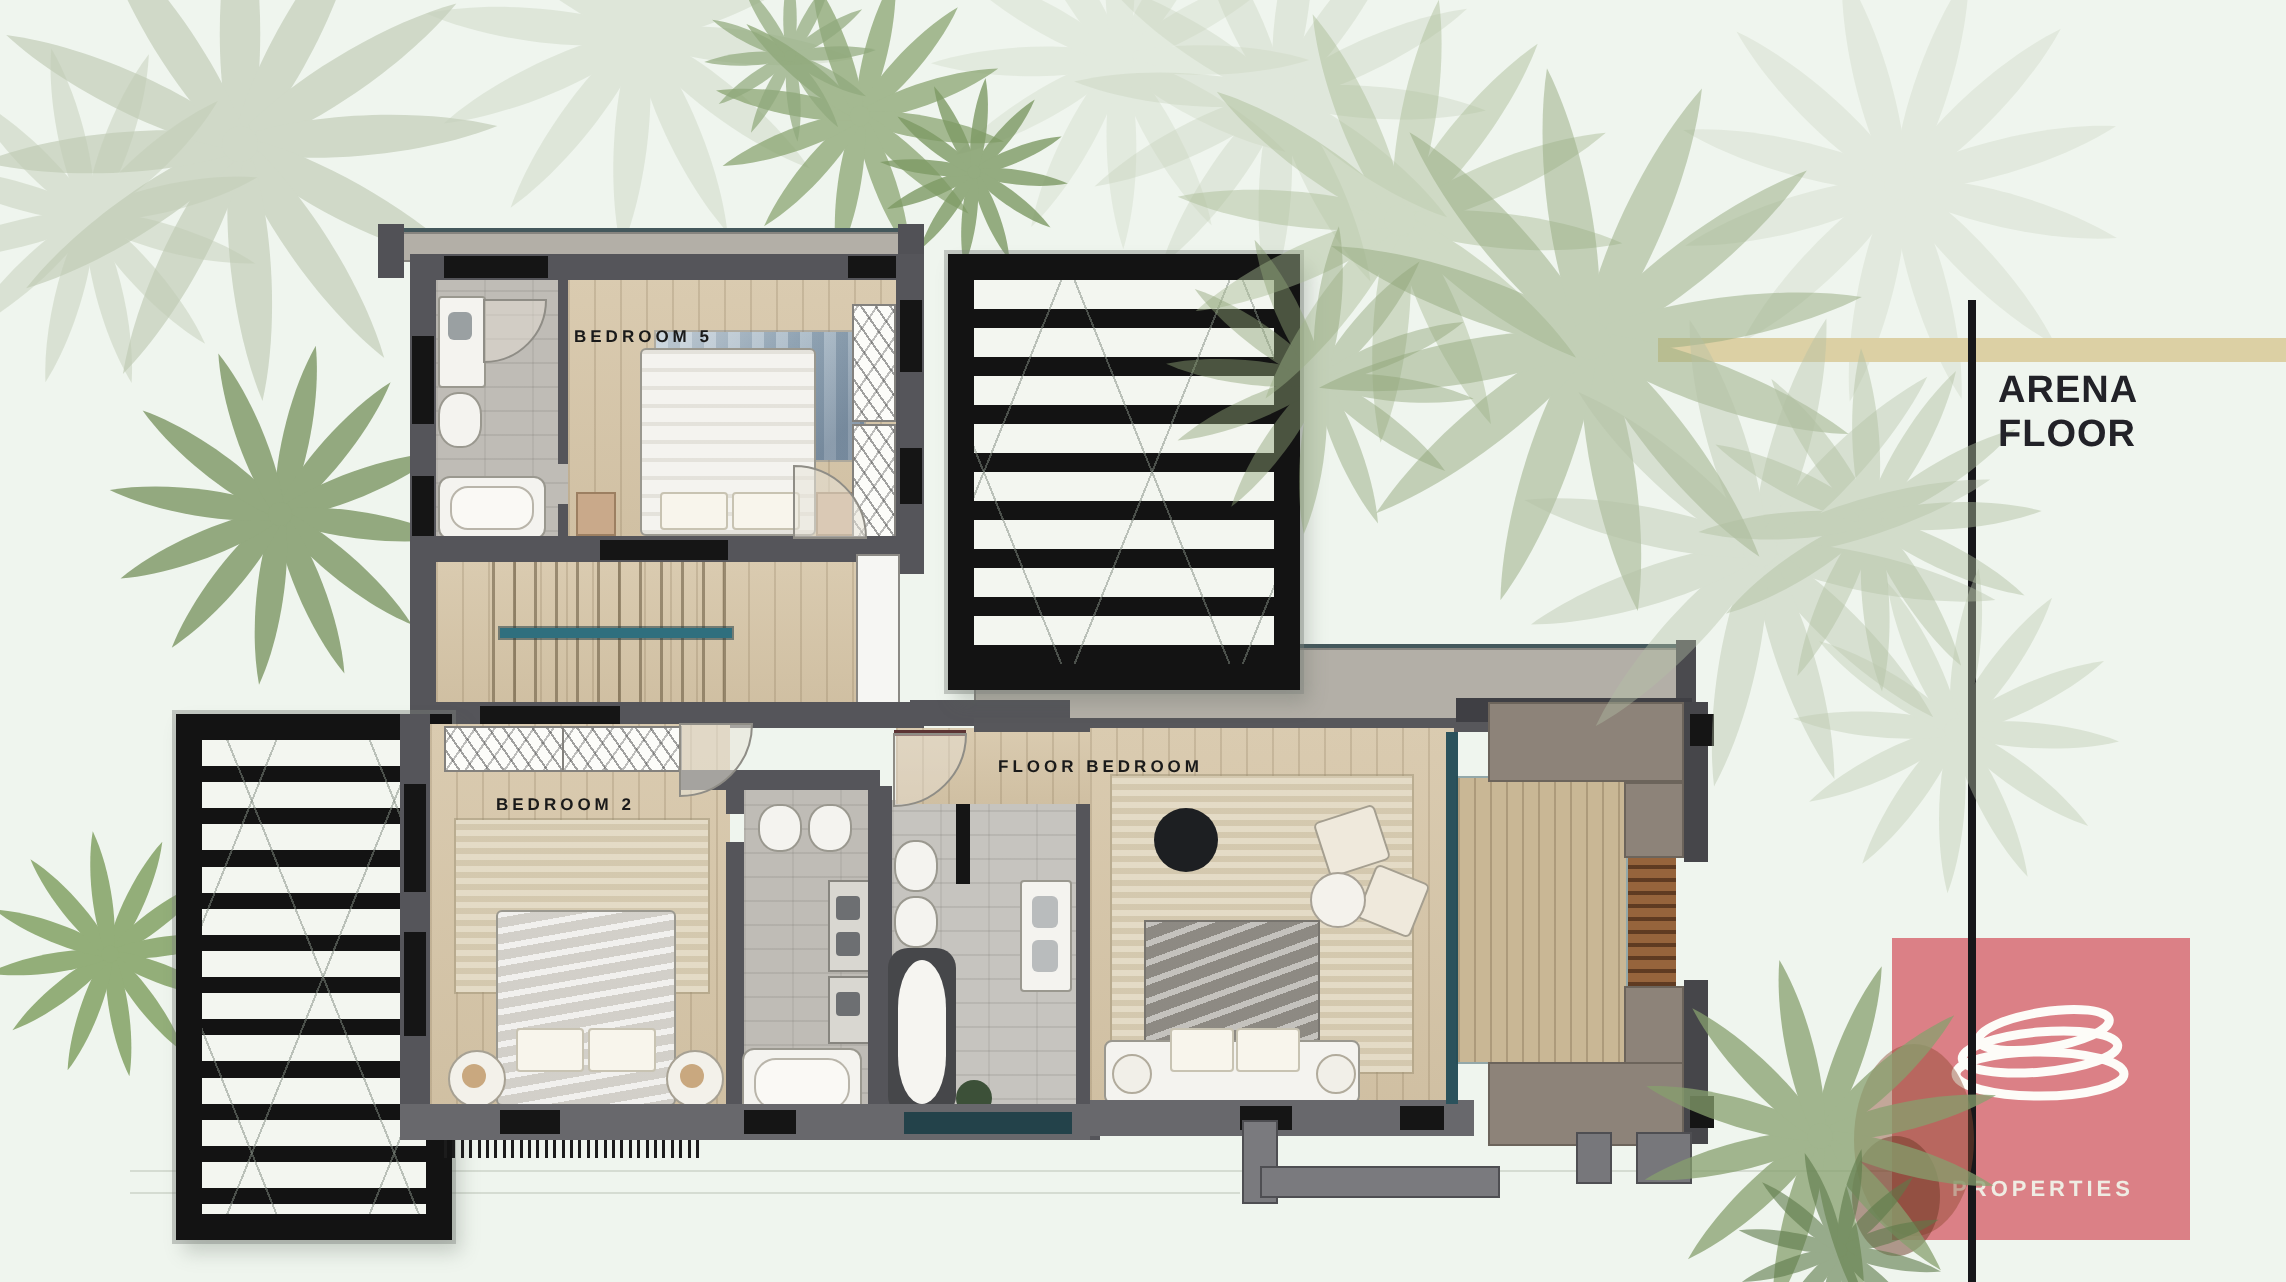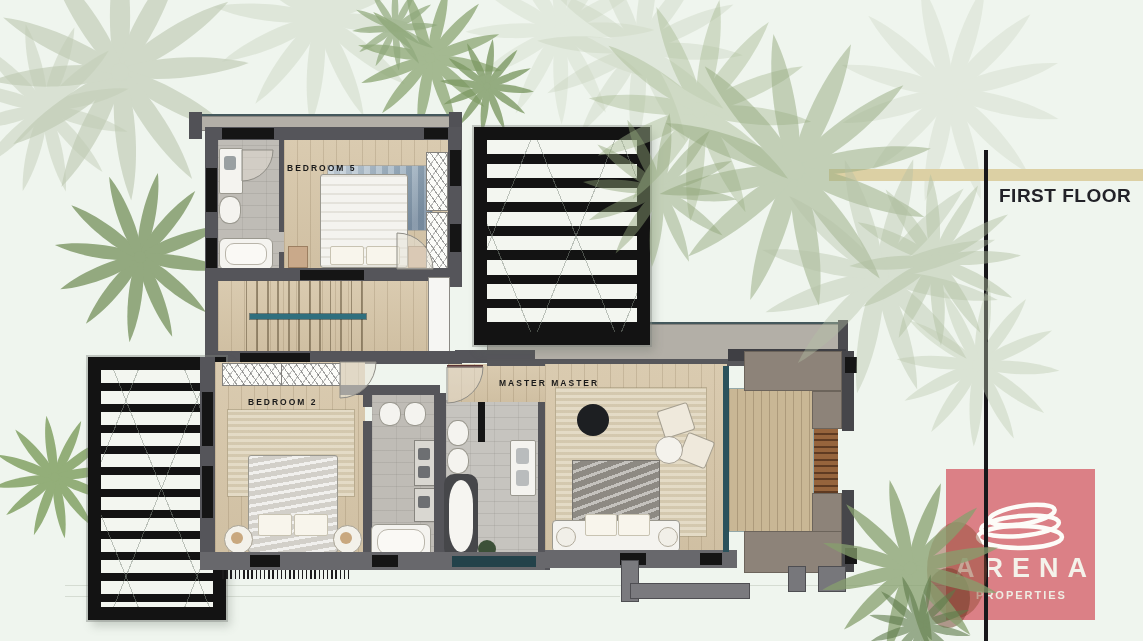--- a/index.html
+++ b/index.html
@@ -189,21 +189,21 @@
     <div class="circ" style="left:478px;top:540px;width:18px;height:18px;background:#3c5038"></div>
     <div class="wall" style="left:538px;top:395px;width:12px;height:175px"></div>
 
     <div class="wood" style="left:448px;top:364px;width:100px;height:38px"></div>
     <div class="roof" style="left:487px;top:322px;width:360px;height:40px"></div>
     <div class="wall" style="left:838px;top:320px;width:10px;height:44px;background:#4a4a4e"></div>
     <div class="wall" style="left:455px;top:350px;width:80px;height:13px"></div>
     <div class="wall" style="left:487px;top:359px;width:260px;height:7px;background:#57575b"></div>
     <div class="wood" style="left:545px;top:364px;width:182px;height:192px"></div>
     <div class="abs" style="left:447px;top:365px;width:36px;height:3px;background:#5c3434"></div>
-    <div class="label" style="left:499px;top:378px">MASTER MASTER</div>
+    <div class="label" style="left:499px;top:378px">FLOOR BEDROOM</div>
     <div class="rugbeige" style="left:556px;top:388px;width:150px;height:148px"></div>
     <div class="circ" style="left:577px;top:404px;width:32px;height:32px;background:#1d1f22"></div>
     <div class="chair" style="left:660px;top:406px;width:30px;height:27px;transform:rotate(-18deg)"></div>
     <div class="chair" style="left:682px;top:436px;width:27px;height:27px;transform:rotate(22deg)"></div>
     <div class="circ" style="left:655px;top:436px;width:26px;height:26px;background:#f4f2ec;border:1px solid #a8a296"></div>
     <div class="abs" style="left:572px;top:460px;width:86px;height:60px;background:#a5a19a;background-image:repeating-linear-gradient(160deg,rgba(255,255,255,.35) 0 3px,rgba(70,68,62,.25) 3px 9px);border:1px solid #77746e"></div>
     <div class="whitefix" style="left:552px;top:520px;width:126px;height:30px;border-radius:4px"></div>
     <div class="pillow" style="left:585px;top:514px;width:30px;height:20px"></div>
     <div class="pillow" style="left:618px;top:514px;width:30px;height:20px"></div>
     <div class="circ" style="left:556px;top:527px;width:18px;height:18px;background:#f1efe8;border:1px solid #b1ab9c"></div>
@@ -249,34 +249,33 @@
   <div id="accent-band"></div>
 
   <div id="logo">
     <svg class="abs" style="left:22px;top:26px" width="105" height="56" viewBox="0 0 105 56">
       <g fill="none" stroke="#fdfcf8" stroke-width="4.5">
         <ellipse cx="52" cy="42" rx="42" ry="11"></ellipse>
         <ellipse cx="52" cy="31" rx="39" ry="10" transform="rotate(-5 52 31)"></ellipse>
         <ellipse cx="54" cy="20" rx="33" ry="9" transform="rotate(-9 54 20)"></ellipse>
       </g>
     </svg>
-    <div id="logo-brand">ARENA</div>
     <div id="logo-tagline">PROPERTIES</div>
   </div>
 
   <div id="vline"></div>
 
   <svg class="abs" width="1143" height="641" style="left:0;top:0;pointer-events:none">
     <use href="#palm" transform="translate(700,110) rotate(10) scale(1.3)" fill="#a9bb94" opacity="0.45"></use>
     <use href="#palm" transform="translate(795,170) rotate(24) scale(1.6)" fill="#96ab80" opacity="0.5"></use>
     <use href="#palm" transform="translate(660,190) rotate(40) scale(0.9)" fill="#8fa477" opacity="0.45"></use>
     <use href="#palm" transform="translate(880,275) rotate(16) scale(1.4)" fill="#b4c1a6" opacity="0.4"></use>
     <use href="#palm" transform="translate(935,260) rotate(30) scale(1.0)" fill="#b0bfa0" opacity="0.45"></use>
     <use href="#palm" transform="translate(978,365) rotate(8) scale(0.95)" fill="#bcc9ae" opacity="0.4"></use>
     <ellipse cx="957" cy="570" rx="30" ry="48" fill="#8d4a30" opacity="0.45"></ellipse>
     <ellipse cx="948" cy="598" rx="22" ry="30" fill="#6e3a26" opacity="0.5"></ellipse>
     <use href="#palm" transform="translate(910,568) rotate(20) scale(1.05)" fill="#87a06e" opacity="0.75"></use>
     <use href="#palm" transform="translate(920,625) rotate(45) scale(0.6)" fill="#5e7a4a" opacity="0.6"></use>
   </svg>
 
-  <div id="floor-title">FIRST FLOOR</div>
+  <div id="floor-title">ARENA FLOOR</div>
 
 </div>
 
 </body></html>

